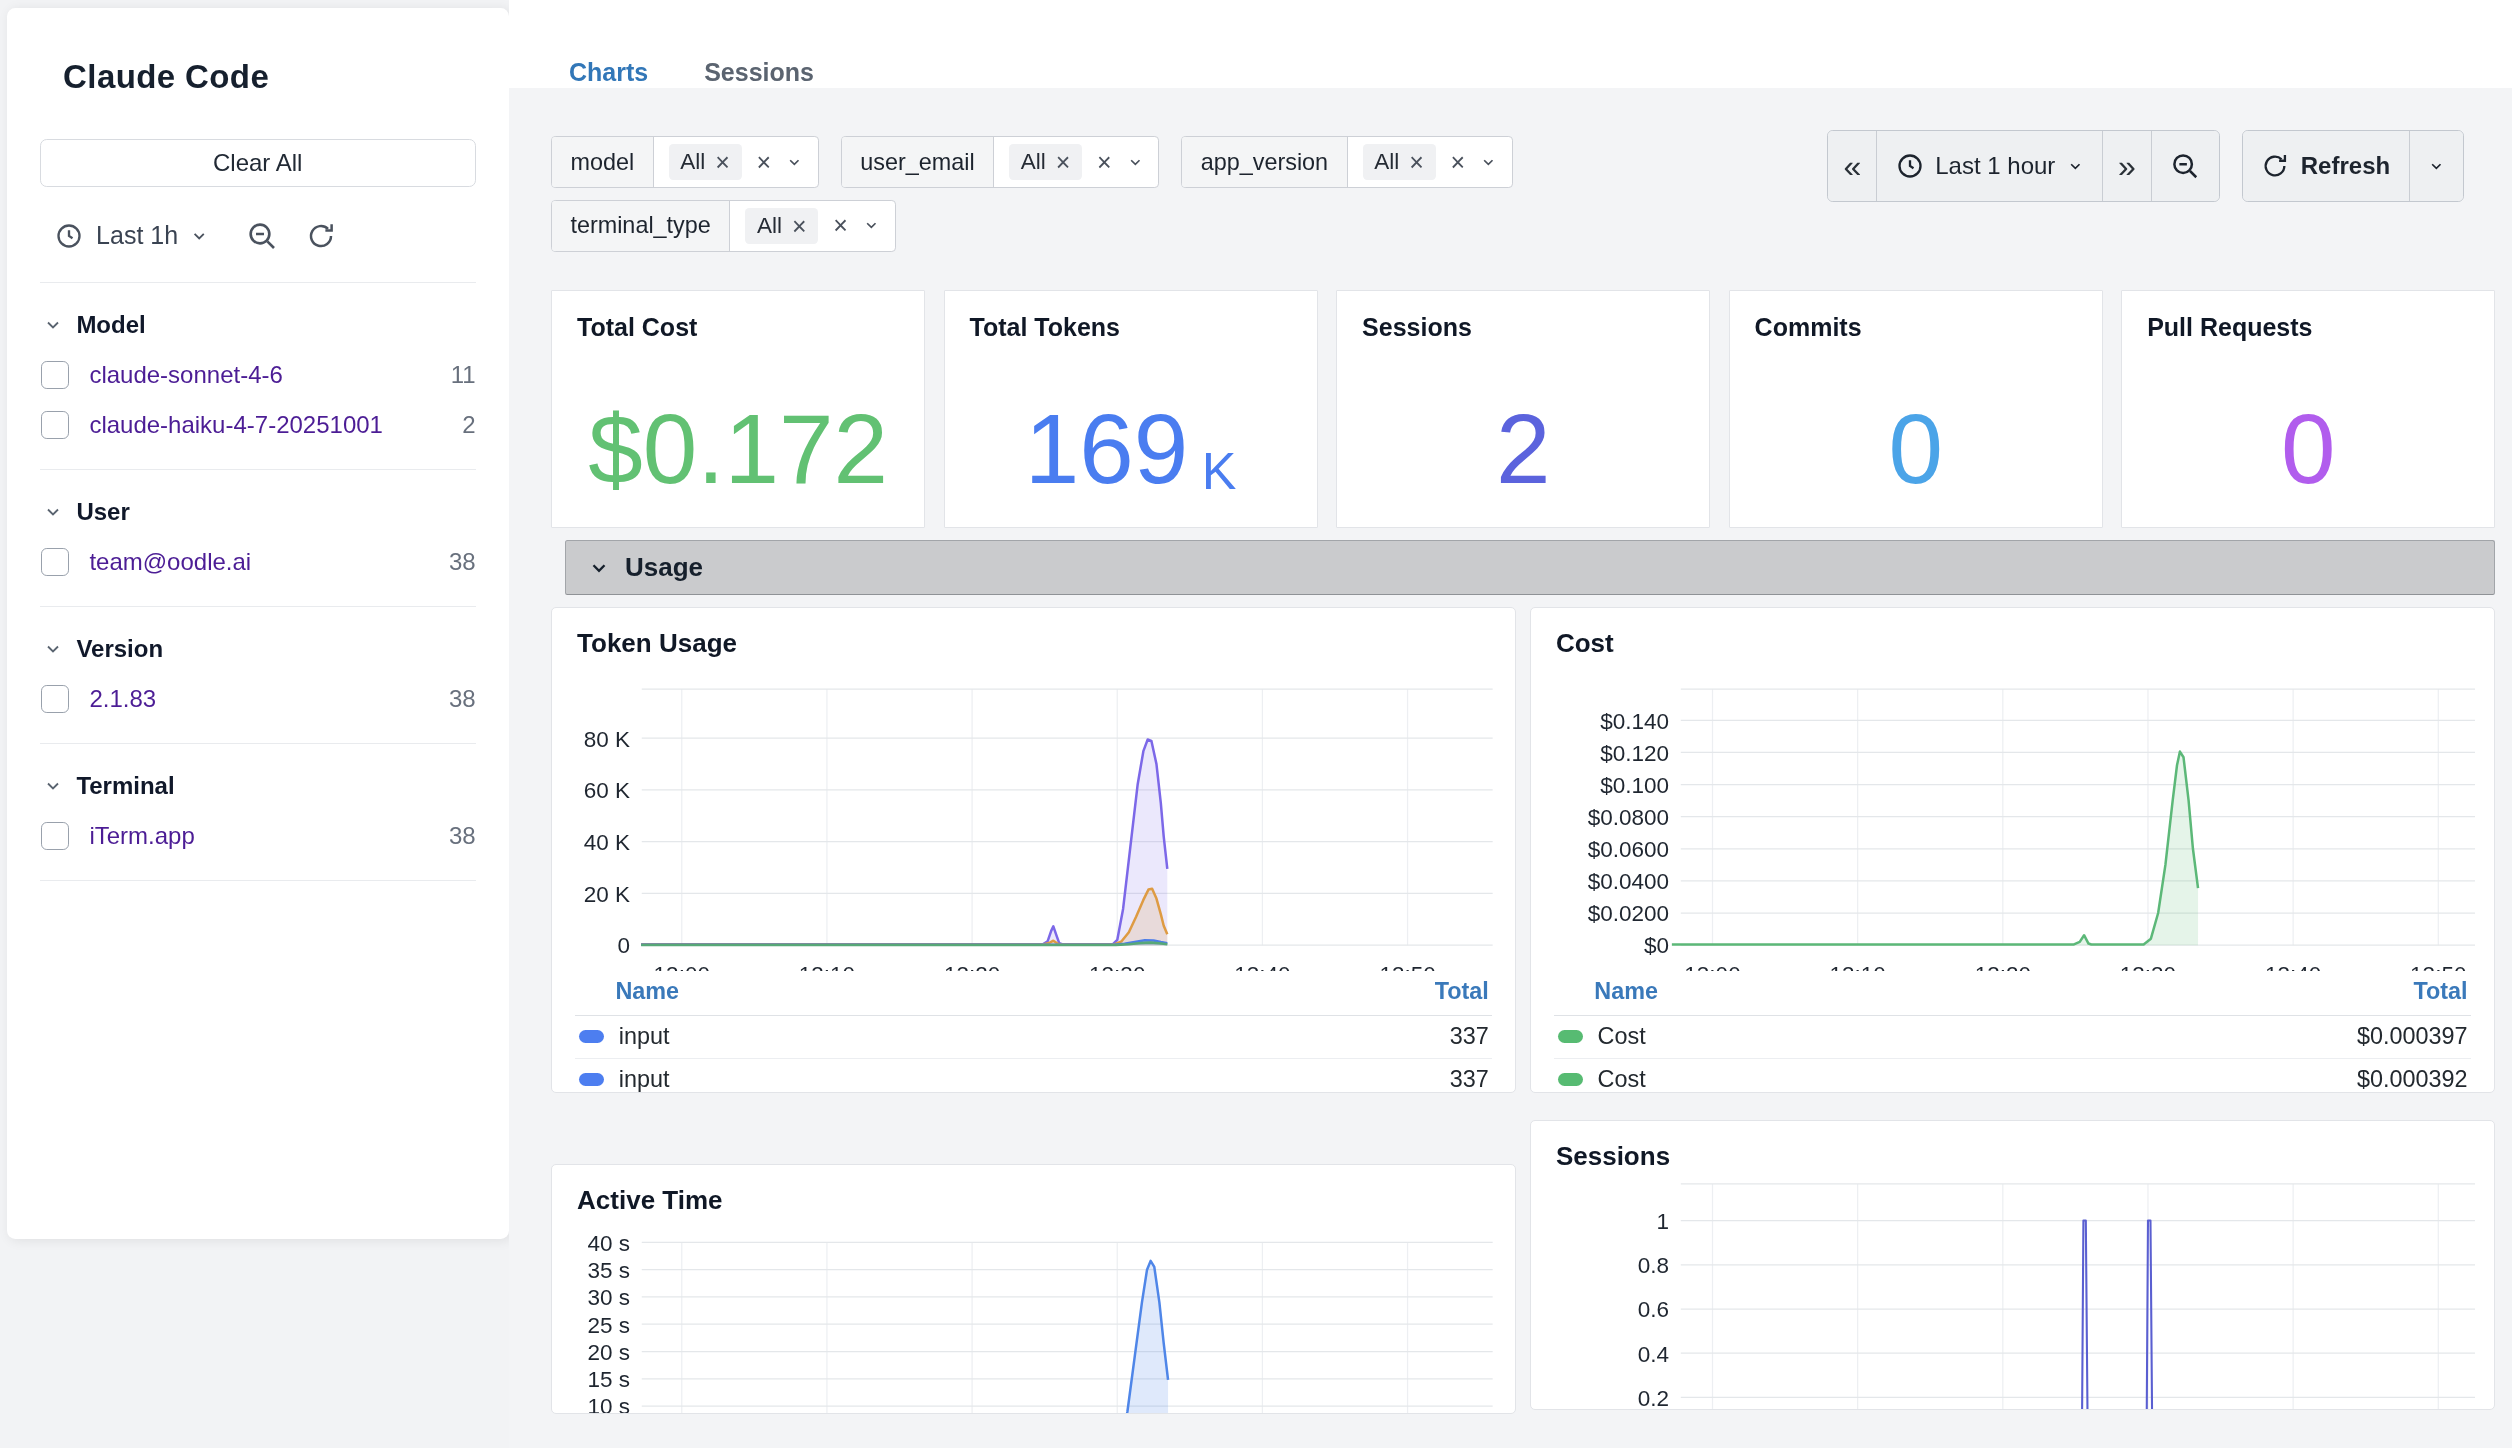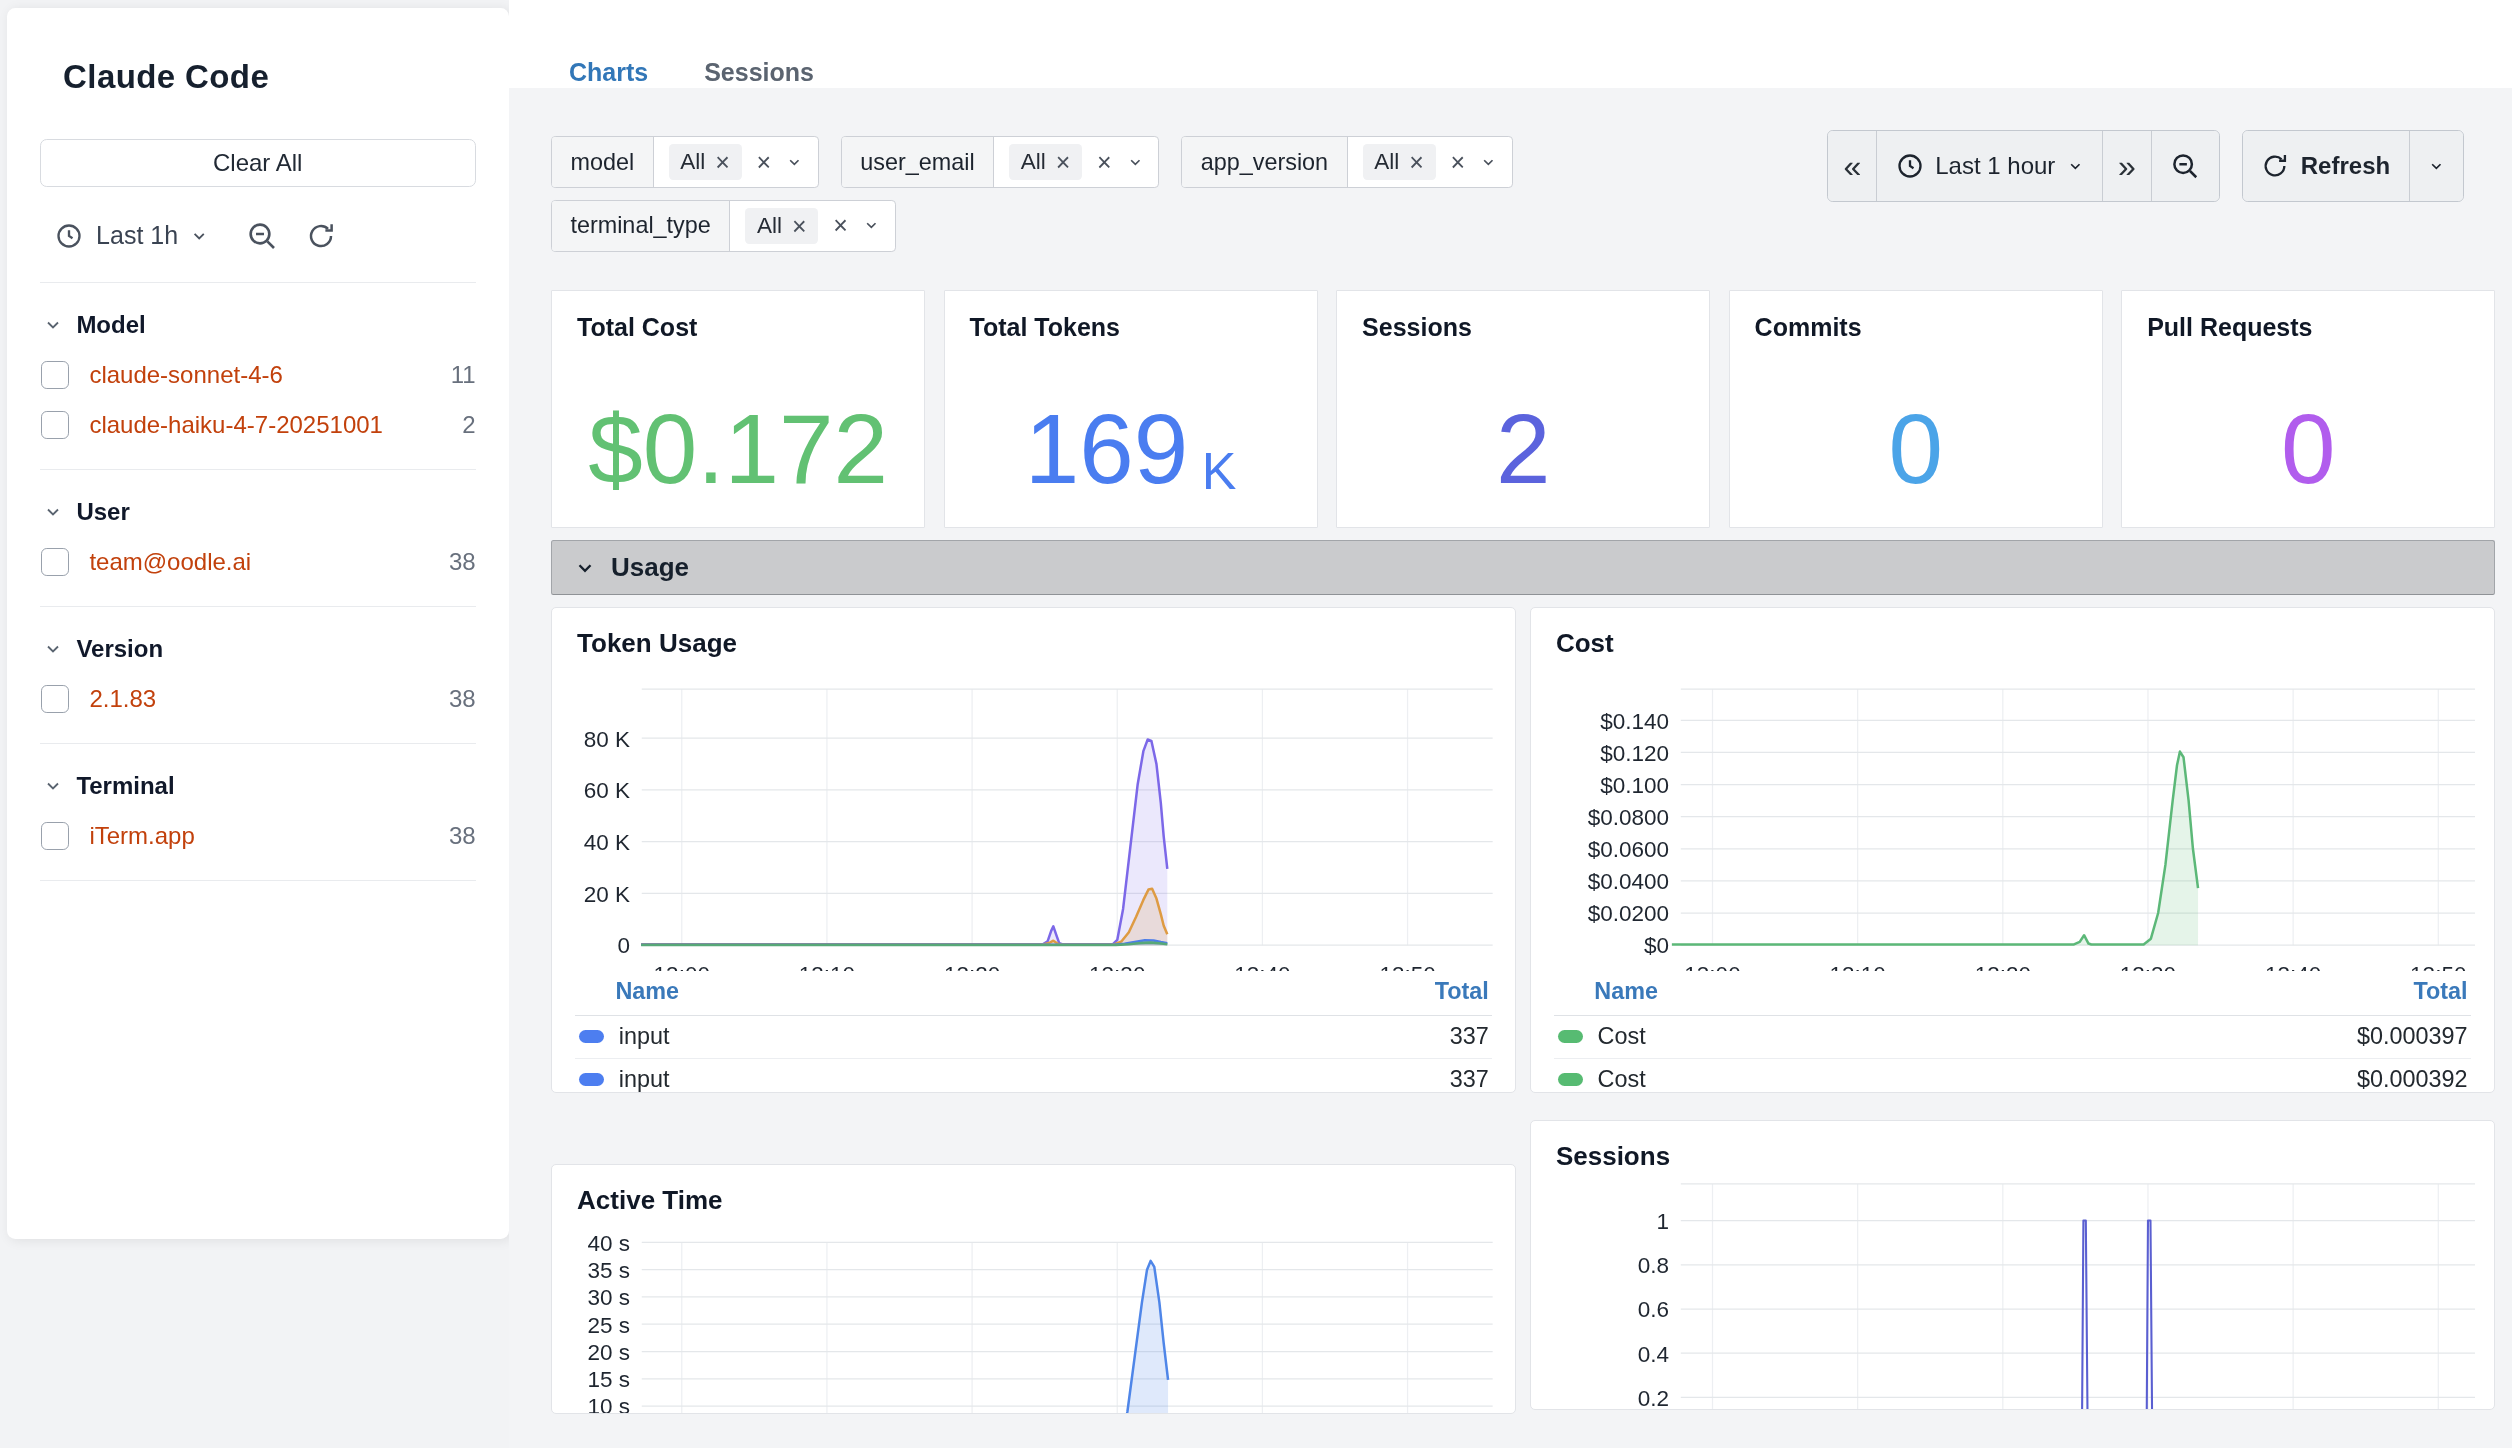--- a/index.html
+++ b/index.html
@@ -15,21 +15,21 @@
   .sb-timerow { display:flex; align-items:center; margin:33px 0 0 15px; color:#3a4352; }
   .sb-timerow .lbl { font-size:25px; margin:0 11.7px 0 13.4px; }
   .icon { display:inline-flex; align-items:center; justify-content:center; }
   .icon svg { display:block; }
   hr.sb-div { border:none; border-top:1.7px solid #e9ebee; margin:30px 0 0 0; }
   .sb-section { margin-top:28px; }
   .sb-sec-head { display:flex; align-items:center; gap:13.4px; margin-left:3.3px; }
   .sb-sec-head .name { font-size:24px; font-weight:bold; color:#10182a; }
   .sb-item { display:flex; align-items:center; margin:22px 0 0 1.7px; }
   .sb-check { width:28px; height:28px; border:1.7px solid #99a1ac; border-radius:5.8px; background:#fff; flex:0 0 auto; cursor:pointer;}
-  .sb-item .lab { font-size:24px; color:#c2410c; margin-left:20px; flex:1 1 auto;
+  .sb-item .lab { font-size:24px; color:#4c1d95; margin-left:20px; flex:1 1 auto;
     white-space:nowrap; overflow:hidden; text-overflow:ellipsis; }
   .sb-item .cnt { font-size:24px; color:#68707d; margin-left:10px; }
 
   
   #main { position:absolute; left:509px; top:0; width:2003px; height:1449px; }
   #tabbar { height:103px; background:#fff; border-bottom:1.7px solid #dadce0; display:flex; align-items:flex-end; padding-left:32px; }
   .tab { position:relative; font-size:25px; font-weight:bold; padding:0 28px; height:60px; display:flex; align-items:center; cursor:pointer; }
   .tab.active { color:#3277b8; }
   .tab.inactive { color:#5b6470; }
   .tab.active::after { content:""; position:absolute; left:0; right:0; bottom:0; height:5.8px; background:#3277b8; }
@@ -60,21 +60,21 @@
   
   #stats-grid { display:grid; grid-template-columns:repeat(5,1fr); gap:18.4px; margin-top:38px; }
   .stat-card { background:#fff; border:1.7px solid #e2e4e8; border-radius:1px; height:238px; padding:22px 25px; position:relative; }
   .stat-title { font-size:25px; font-weight:600; color:#101826; }
   .stat-value { position:absolute; left:0; right:0; top:80px; bottom:0; display:flex; align-items:center; justify-content:center; }
   .stat-num { font-size:98px; font-weight:500; line-height:1; }
   .stat-suffix { font-size:52px; font-weight:500; line-height:1; margin-left:13.4px; align-self:center; transform:translateY(22px); }
 
   
   #usage-bar { margin-top:12.5px; height:55px; background:#cacbcd; border:1.7px solid #a2a5a9; border-bottom-color:#8f9296;
-    border-radius:2.5px; display:flex; align-items:center; padding-left:22px; gap:15px; cursor:pointer; }
+    border-radius:2.5px; display:flex; align-items:center; padding-left:22px; gap:15px; cursor:pointer;margin-left:14px; }
   #usage-bar .txt { font-size:26px; font-weight:bold; color:#16202c; }
 
   
   #charts-grid { display:grid; grid-template-columns:1fr 1fr; column-gap:13.4px; row-gap:27.5px;
     grid-template-rows:486px 290px; margin-top:11.7px; }
   .panel { background:#fff; border:1.7px solid #e2e4e8; border-radius:5px; padding:8.3px 23.4px; overflow:hidden; }
   .panel-title { font-size:26px; font-weight:600; color:#101826; margin:11.7px 0 1.7px 1.7px; }
   .legend-head { display:flex; justify-content:space-between; align-items:center; padding:6.7px 3.3px 10px 40px;
     border-bottom:1.7px solid #dfe2e6; font-size:23.4px; font-weight:600; color:#3a79ba; }
   .legend-row { display:flex; align-items:center; height:43px; border-bottom:1.7px solid #eceef1; padding:0 3.3px; cursor:pointer; }

